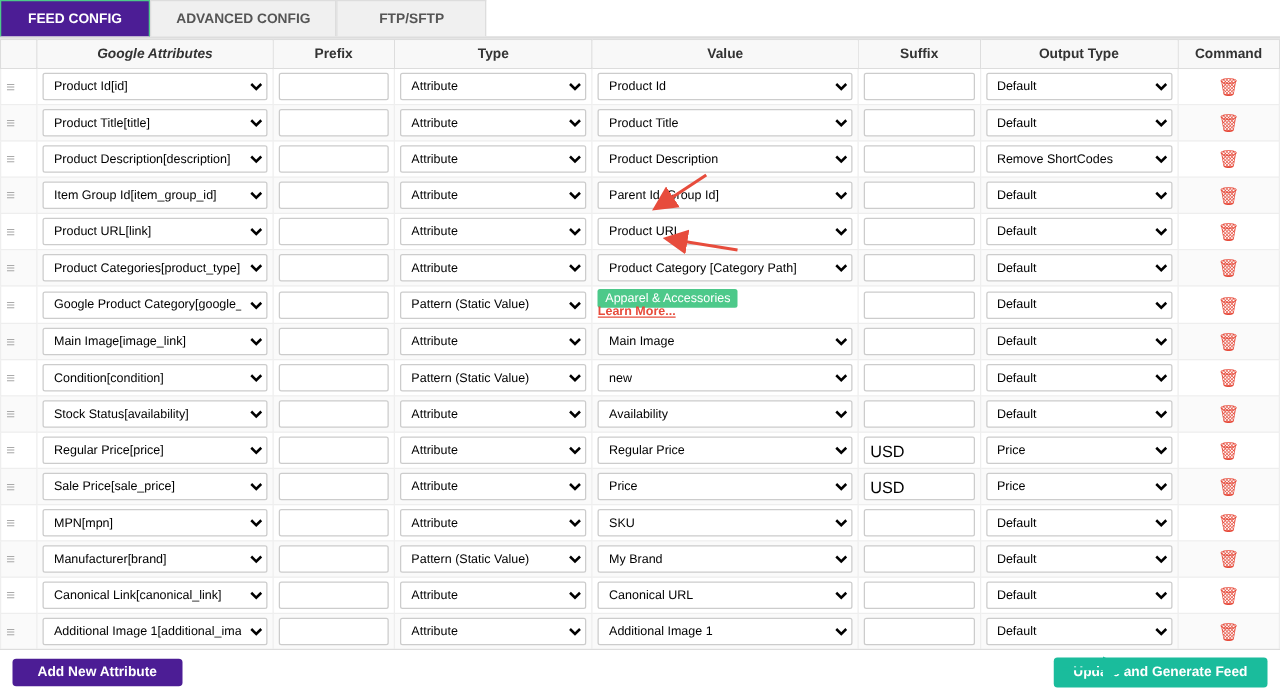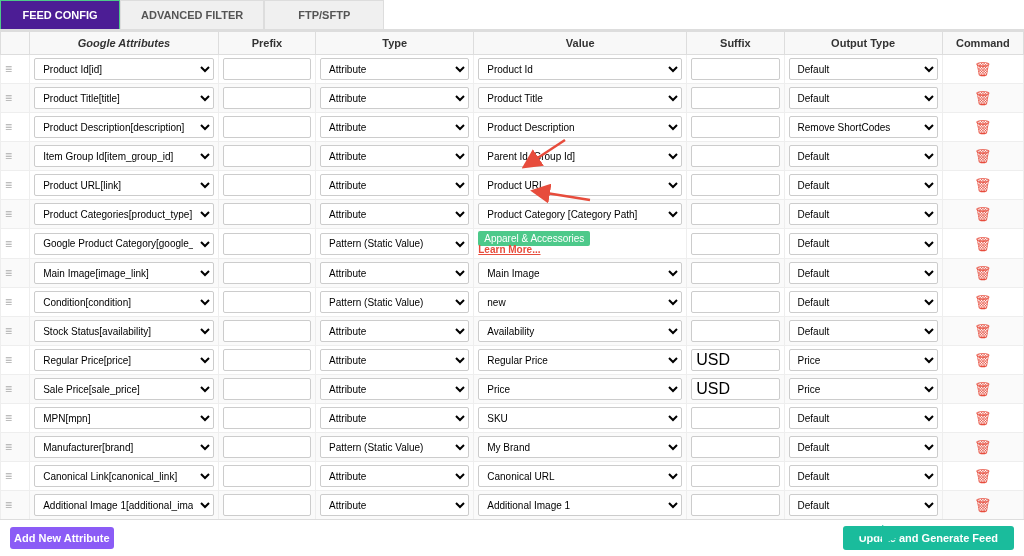--- a/index.html
+++ b/index.html
@@ -70,21 +70,21 @@
       font-size: 10px;
       background: #fff;
       border-radius: 2px;
       height: 22px;
     }
     
     input[type="text"] {
       width: 100%;
       border: 1px solid #ccc;
       padding: 2px 4px;
-      font-size: 16px;
+      font-size: 13px;
       border-radius: 2px;
       height: 22px;
     }
     
     .value-highlight {
       background: #4dc98a;
       color: #fff;
       padding: 2px 6px;
       border-radius: 2px;
       font-size: 10px;
@@ -115,24 +115,24 @@
       padding: 6px 10px;
       background: #fff;
       border-top: 1px solid #ddd;
       position: absolute;
       bottom: 0;
       left: 0;
       right: 0;
     }
     
     .add-new-btn {
-      background: #8b5cf6;
+      background: #4c1d95;
       color: #fff;
       border: none;
-      padding: 5px 4px;
+      padding: 5px 20px;
       border-radius: 3px;
       cursor: pointer;
       font-size: 11px;
       font-weight: bold;
     }
     
     .update-btn {
       background: #1abc9c;
       color: #fff;
       border: none;
@@ -162,21 +162,21 @@
       height: 520px;
       overflow: hidden;
     }
   </style>
 </head>
 <body>
 
 <div class="page-wrapper">
   <div class="tab-bar" id="tab-bar">
       <div class="tab active">FEED CONFIG</div>
-      <div class="tab">ADVANCED FILTER</div>
+      <div class="tab">ADVANCED CONFIG</div>
       <div class="tab">FTP/SFTP</div>
     </div>
 
   <div class="content-area">
     <div class="table-container">
       <table>
         <thead>
           <tr id="table-header">
               <th style="width: 24px;"></th>
               <th style="width: 155px; font-style: italic;">Google Attributes</th>

